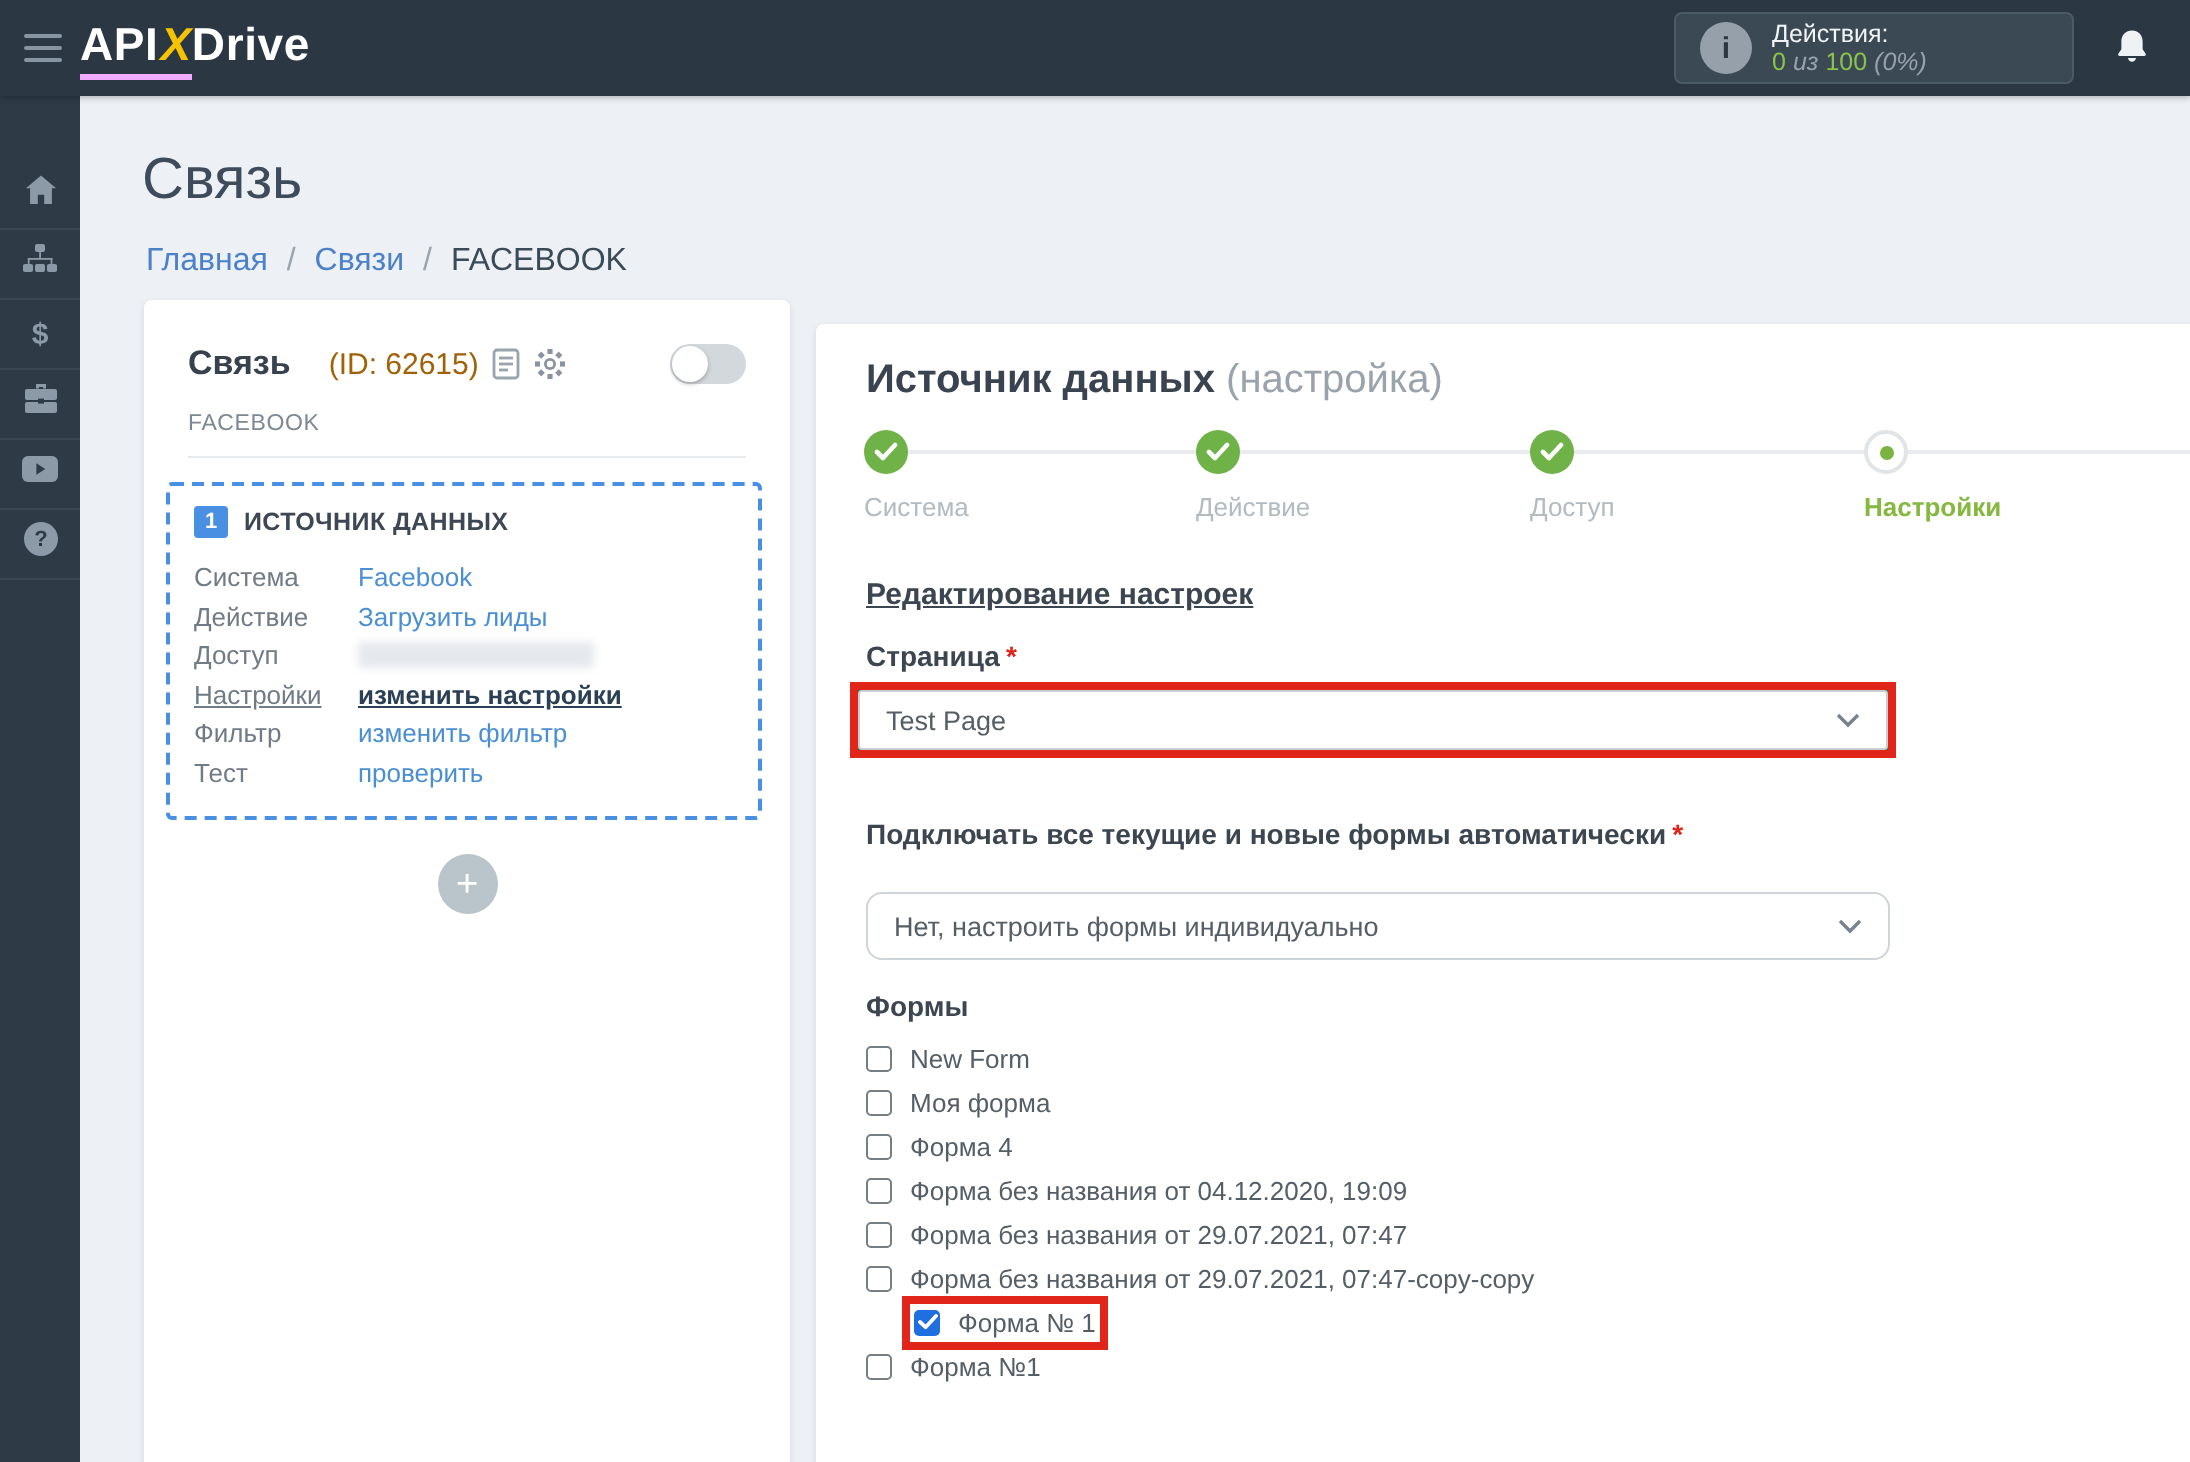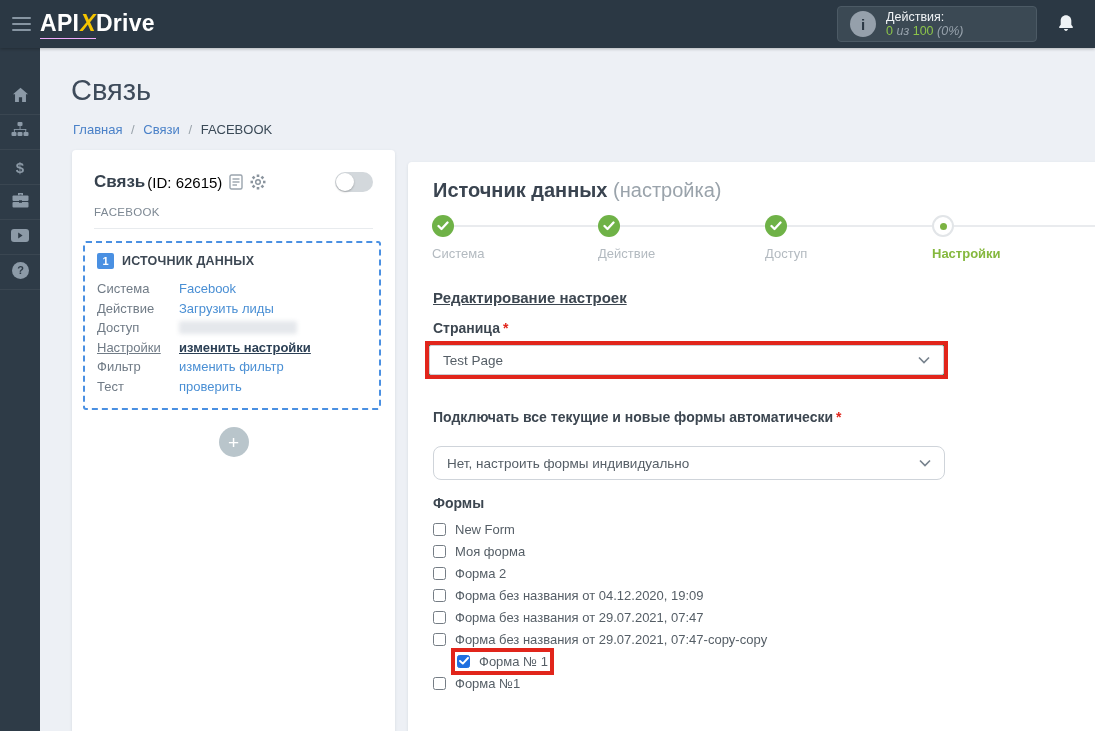--- a/index.html
+++ b/index.html
@@ -6,21 +6,21 @@
   html,body { width:1095px; height:731px; overflow:hidden; }
   body { font-family:"Liberation Sans","DejaVu Sans",sans-serif; background:#edf0f5; }
   .screen { position:relative; width:1095px; height:731px; overflow:hidden; }
 
   
   .topbar { position:absolute; left:0; top:0; width:100%; height:48px; background:#2b3844;
             display:flex; align-items:center; z-index:10; box-shadow:0 1px 3px rgba(0,0,0,.25); }
   .hamburger { width:20px; margin-left:12px; cursor:pointer; }
   .hamburger span { display:block; width:19px; height:2.5px; background:#8795a2; border-radius:1px; margin:3.5px 0; }
   .logo { margin-left:8px; font-size:23px; font-weight:bold; letter-spacing:.3px; color:#fff; display:flex; align-items:baseline; }
-  .logo-apix { border-bottom:1px solid #f0abfc; padding-bottom:1px; display:inline-flex;justify-content:flex-end; }
+  .logo-apix { border-bottom:3px solid #f0abfc; padding-bottom:1px; display:inline-flex;justify-content:flex-end; }
   .logo-x { color:#f5c400; font-style:italic; margin:0 0 0 1px; }
   .actions-box { position:absolute; right:58px; top:6px; height:36px; min-width:200px;
                  background:#3b4954; border:1px solid #4c5a65; border-radius:4px;
                  display:flex; align-items:center; padding:0 12px; cursor:pointer; }
   .info-circle { width:26px; height:26px; border-radius:50%; background:#95a0ab; color:#2b3844;
                  font-weight:bold; font-size:15px; display:flex; align-items:center; justify-content:center; margin-right:10px; }
   .actions-label { color:#f2f5f7; font-size:12.5px; line-height:14px; }
   .actions-nums { font-size:12.5px; line-height:14px; }
   .actions-nums .g { color:#8bc34a; }
   .actions-nums .grey-it { color:#97a2ac; font-style:italic; }
@@ -28,31 +28,31 @@
 
   
   .sidebar { position:absolute; left:0; top:48px; width:40px; bottom:0; background:#2e3b47; padding-top:32px; z-index:5; }
   .side-item { height:35px; display:flex; align-items:center; justify-content:center;
                border-bottom:1px solid rgba(255,255,255,.06); color:#8c9aa7; cursor:pointer; }
   .side-item .txt-icon { font-size:15px; font-weight:bold; color:#8c9aa7; }
 
   
   .main { position:absolute; left:40px; top:48px; right:0; bottom:0; background:#edf0f5; overflow:hidden; }
   .page-title { position:absolute; left:31px; top:26px; font-size:29px; font-weight:500; color:#3e4b5b; }
-  .breadcrumb { position:absolute; left:33px; top:74px; font-size:13px; color:#8a939c; }
+  .breadcrumb { position:absolute; left:33px; top:74px; font-size:16px; color:#8a939c; }
   .breadcrumb a { color:#4a81c8; text-decoration:none; cursor:pointer; }
   .breadcrumb .sep { margin:0 5px; color:#9aa3ab; }
   .breadcrumb .current { color:#3b4a57; }
 
   
   .left-card { position:absolute; left:32px; top:102px; width:323px; height:660px; background:#fff;
                border-radius:4px; box-shadow:0 1px 3px rgba(60,70,85,.12); padding:20px 22px; }
   .card-head { display:flex; align-items:center; margin-top:2px; }
   .card-title { font-size:17px; font-weight:bold; color:#37424e; }
-  .card-id { font-size:15px; color:#000000; margin-left:2px; font-weight:400; }
+  .card-id { font-size:15px; color:#a16207; margin-left:19px; font-weight:400; }
   .card-head .micon { margin-left:7px; display:flex; cursor:pointer; }
   .toggle { margin-left:auto; width:38px; height:20px; border-radius:10px; background:#d3d8dc; position:relative; cursor:pointer; }
   .toggle .knob { position:absolute; left:1px; top:1px; width:18px; height:18px; border-radius:50%; background:#fff;
                   box-shadow:0 1px 2px rgba(0,0,0,.25); }
   .fb-label { margin-top:14px; font-size:11.5px; color:#7d8893; letter-spacing:.3px;
               padding-bottom:10px; border-bottom:1px solid #e8ebee; }
   .dashed-box { border:2px dashed #4a90e2; border-radius:3px; margin:12px -8px 0 -11px; padding:10px 12px 12px 12px; }
   .block-head { display:flex; align-items:center; }
   .num-badge { width:17px; height:16px; background:#4a90e2; color:#fff; font-size:11px; font-weight:bold;
                border-radius:2px; display:flex; align-items:center; justify-content:center; margin-right:8px; }
@@ -347,21 +347,21 @@
         </div>
         <div class="form-row">
           <label class="chk">
               <span class="box"></span>
               <span class="chk-label">Моя форма</span>
             </label>
         </div>
         <div class="form-row">
           <label class="chk">
               <span class="box"></span>
-              <span class="chk-label">Форма 2</span>
+              <span class="chk-label">Форма 4</span>
             </label>
         </div>
         <div class="form-row">
           <label class="chk">
               <span class="box"></span>
               <span class="chk-label">Форма без названия от 04.12.2020, 19:09</span>
             </label>
         </div>
         <div class="form-row">
           <label class="chk">

